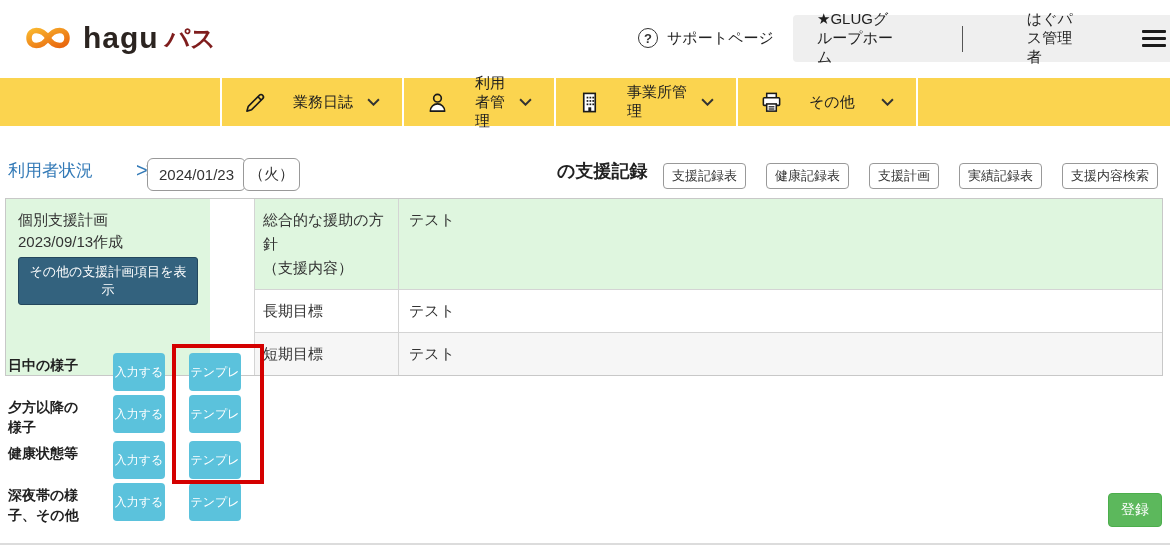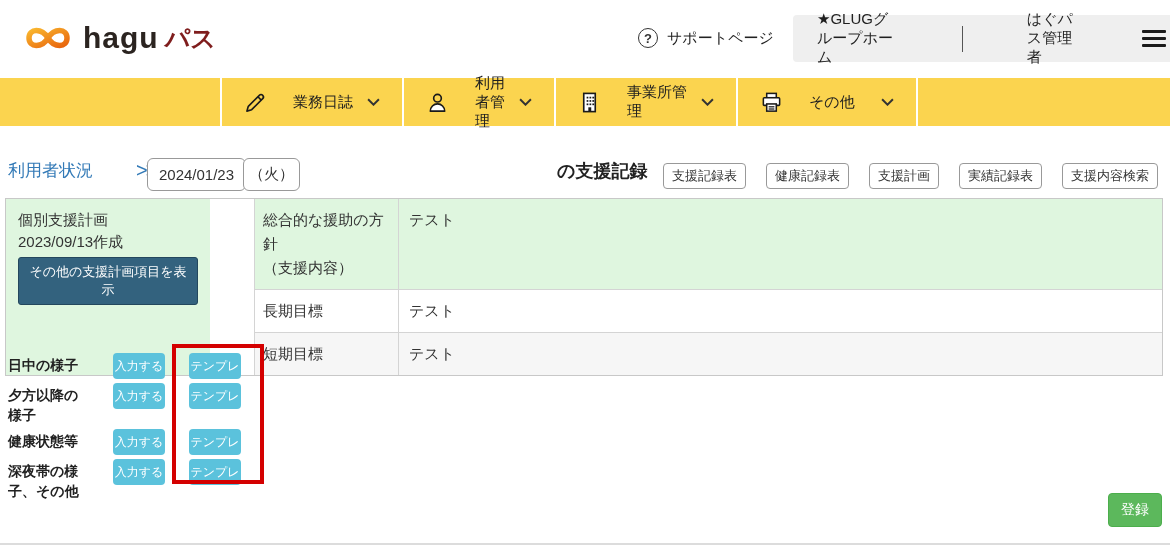--- a/index.html
+++ b/index.html
@@ -49,21 +49,21 @@
   .plan-row:first-child { border-top:none; min-height:58px; }
   .plan-row.green { background:#DFF6DF; }
   .plan-row.gray { background:#F6F6F6; }
   .plan-label { width:145px; padding:9px 4px 9px 8px; font-size:15px; color:#333; line-height:24px; border-left:1px solid #d4d4d4; border-right:1px solid #d4d4d4; white-space:pre-line; flex:none; }
   .plan-value { flex:1; padding:9px 0 9px 10px; font-size:15px; color:#333; line-height:24px; }
 
   
   .records { position:absolute; left:8px; top:353px; }
   .record-row { display:flex; align-items:flex-start; margin-bottom:4px; }
   .record-label { width:78px; margin-right:27px; font-size:14px; font-weight:bold; color:#222; line-height:20px; padding-top:2px; }
-  .btn-blue { background:#5BC2DC; color:#fff; border:none; border-radius:4px; font-size:12px; width:52px; height:26px; text-align:center; cursor:pointer; font-family:"Liberation Sans", sans-serif; }
+  .btn-blue { background:#5BC2DC; color:#fff; border:none; border-radius:4px; font-size:12px; width:52px; height:38px; text-align:center; cursor:pointer; font-family:"Liberation Sans", sans-serif; }
   .btn-template { margin-left:24px; }
   .red-box { position:absolute; left:172px; top:344px; width:92px; height:140px; border:4px solid #D40000; pointer-events:none; z-index:5; }
 
   .register-btn { position:absolute; left:1108px; top:493px; background:#5CB85C; border:1px solid #4cae4c; border-radius:4px; color:#fff; font-size:14px; padding:7px 12px; cursor:pointer; font-family:"Liberation Sans", sans-serif; }
   .footer-line { position:absolute; top:543px; left:0; width:100%; height:2px; background:#DCDCDC; }
 </style>
 </head>
 <body>
 
 <div class="page">

